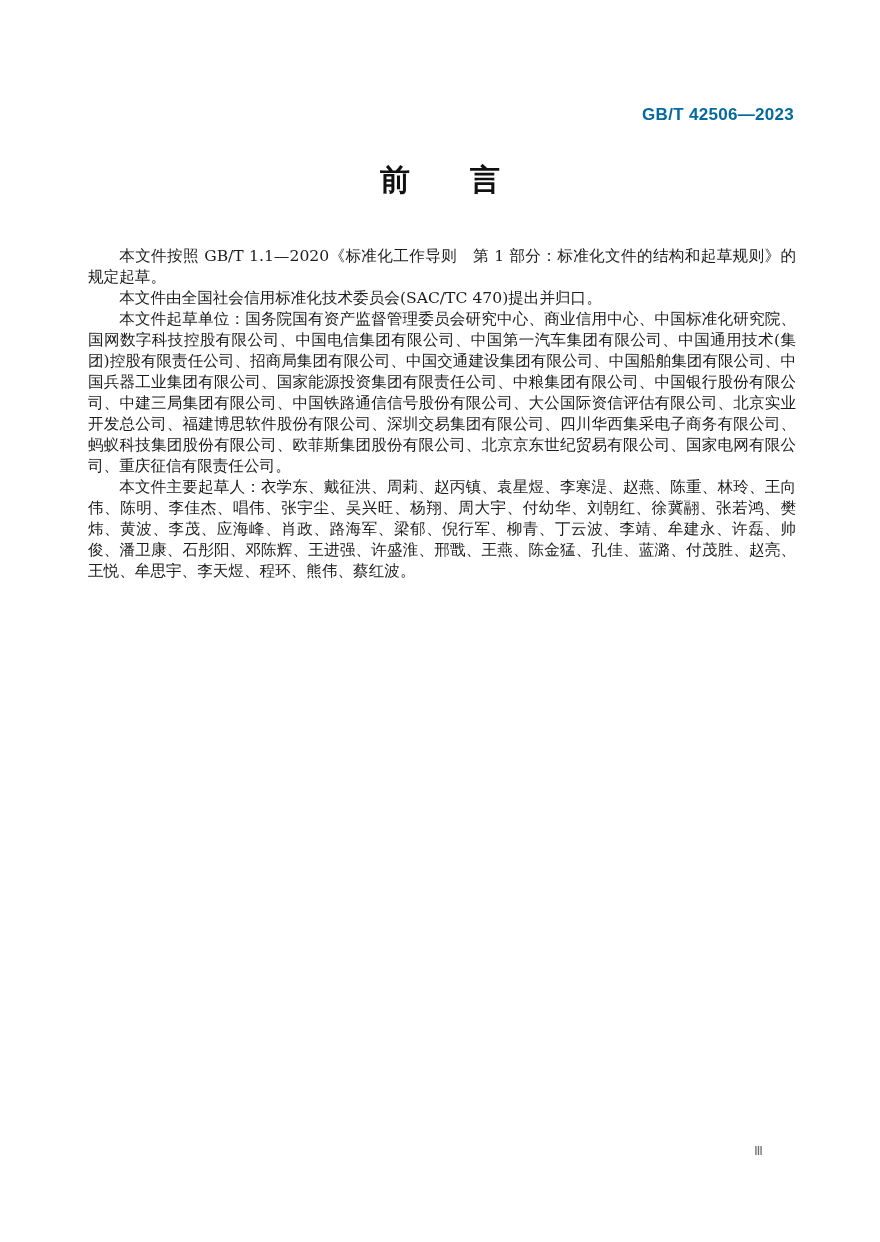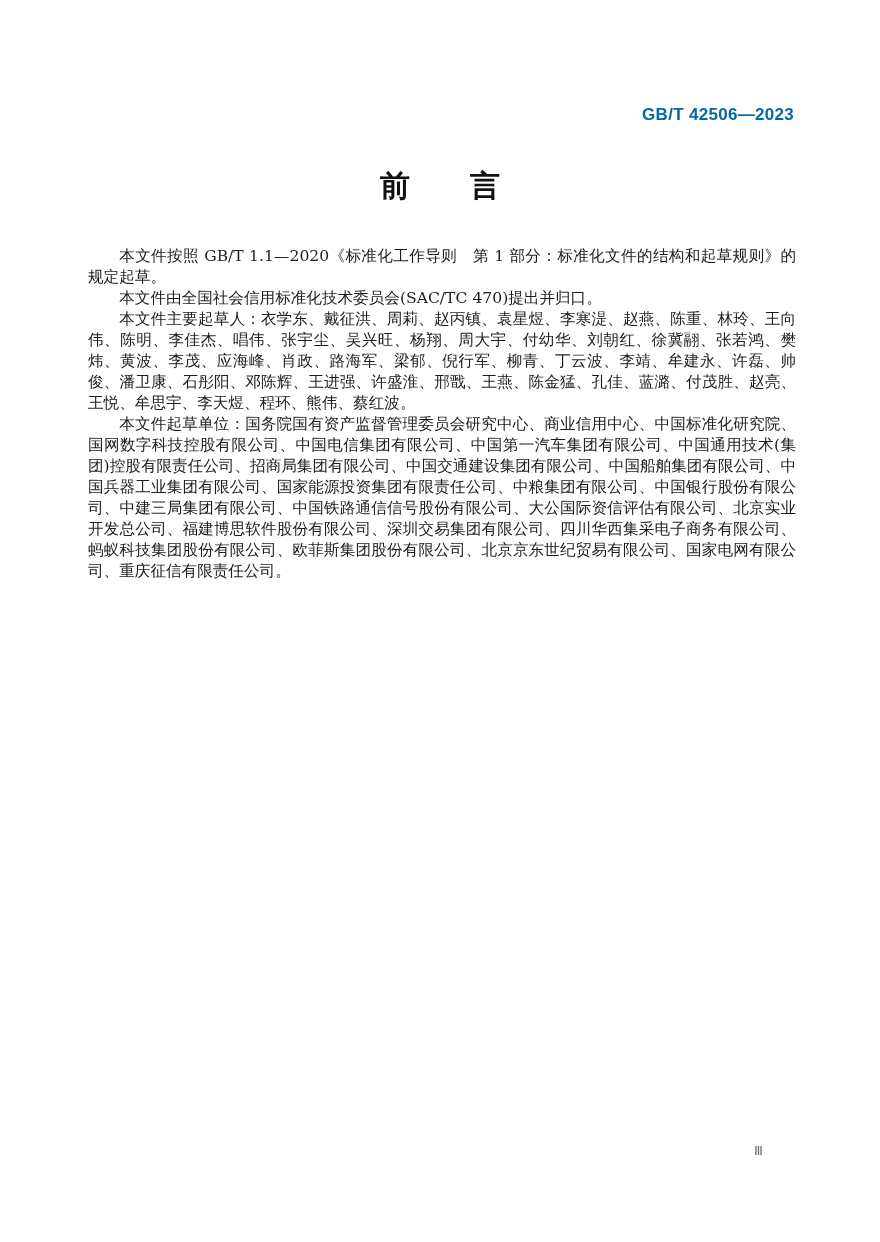--- a/index.html
+++ b/index.html
@@ -22,21 +22,21 @@
     right: 86px;
     font-family: "Liberation Sans", "DejaVu Sans", sans-serif;
     font-weight: 700;
     font-size: 17px;
     letter-spacing: 0.3px;
     color: #0369a1;
     white-space: nowrap;
   }
   .page-title {
     position: absolute;
-    top: 166px;
+    top: 160px;
     left: 0;
     width: 100%;
     margin: 0;
     text-align: center;
     font-family: Liberation Mono, monospace;
     font-weight: 700;
     font-size: 30px;
     color: #111;
   }
   .content {
@@ -69,19 +69,19 @@
 
 <div class="page">
 
   <div class="doc-code">GB/T 42506—2023</div>
 
   <h1 class="page-title">前　　言</h1>
 
   <div class="content">
     <p>本文件按照 GB/T 1.1—2020《标准化工作导则　第 1 部分：标准化文件的结构和起草规则》的规定起草。</p>
     <p>本文件由全国社会信用标准化技术委员会(SAC/TC 470)提出并归口。</p>
+    <p>本文件起草单位：国务院国有资产监督管理委员会研究中心、商业信用中心、中国标准化研究院、国网数字科技控股有限公司、中国电信集团有限公司、中国第一汽车集团有限公司、中国通用技术(集团)控股有限责任公司、招商局集团有限公司、中国交通建设集团有限公司、中国船舶集团有限公司、中国兵器工业集团有限公司、国家能源投资集团有限责任公司、中粮集团有限公司、中国银行股份有限公司、中建三局集团有限公司、中国铁路通信信号股份有限公司、大公国际资信评估有限公司、北京实业开发总公司、福建博思软件股份有限公司、深圳交易集团有限公司、四川华西集采电子商务有限公司、蚂蚁科技集团股份有限公司、欧菲斯集团股份有限公司、北京京东世纪贸易有限公司、国家电网有限公司、重庆征信有限责任公司。</p>
     <p>本文件主要起草人：衣学东、戴征洪、周莉、赵丙镇、袁星煜、李寒湜、赵燕、陈重、林玲、王向伟、陈明、李佳杰、唱伟、张宇尘、吴兴旺、杨翔、周大宇、付幼华、刘朝红、徐冀翮、张若鸿、樊炜、黄波、李茂、应海峰、肖政、路海军、梁郁、倪行军、柳青、丁云波、李靖、牟建永、许磊、帅俊、潘卫康、石彤阳、邓陈辉、王进强、许盛淮、邢戬、王燕、陈金猛、孔佳、蓝潞、付茂胜、赵亮、王悦、牟思宇、李天煜、程环、熊伟、蔡红波。</p>
-    <p>本文件起草单位：国务院国有资产监督管理委员会研究中心、商业信用中心、中国标准化研究院、国网数字科技控股有限公司、中国电信集团有限公司、中国第一汽车集团有限公司、中国通用技术(集团)控股有限责任公司、招商局集团有限公司、中国交通建设集团有限公司、中国船舶集团有限公司、中国兵器工业集团有限公司、国家能源投资集团有限责任公司、中粮集团有限公司、中国银行股份有限公司、中建三局集团有限公司、中国铁路通信信号股份有限公司、大公国际资信评估有限公司、北京实业开发总公司、福建博思软件股份有限公司、深圳交易集团有限公司、四川华西集采电子商务有限公司、蚂蚁科技集团股份有限公司、欧菲斯集团股份有限公司、北京京东世纪贸易有限公司、国家电网有限公司、重庆征信有限责任公司。</p>
   </div>
 
   <div class="page-number">Ⅲ</div>
 
 </div>
 
 </body></html>

